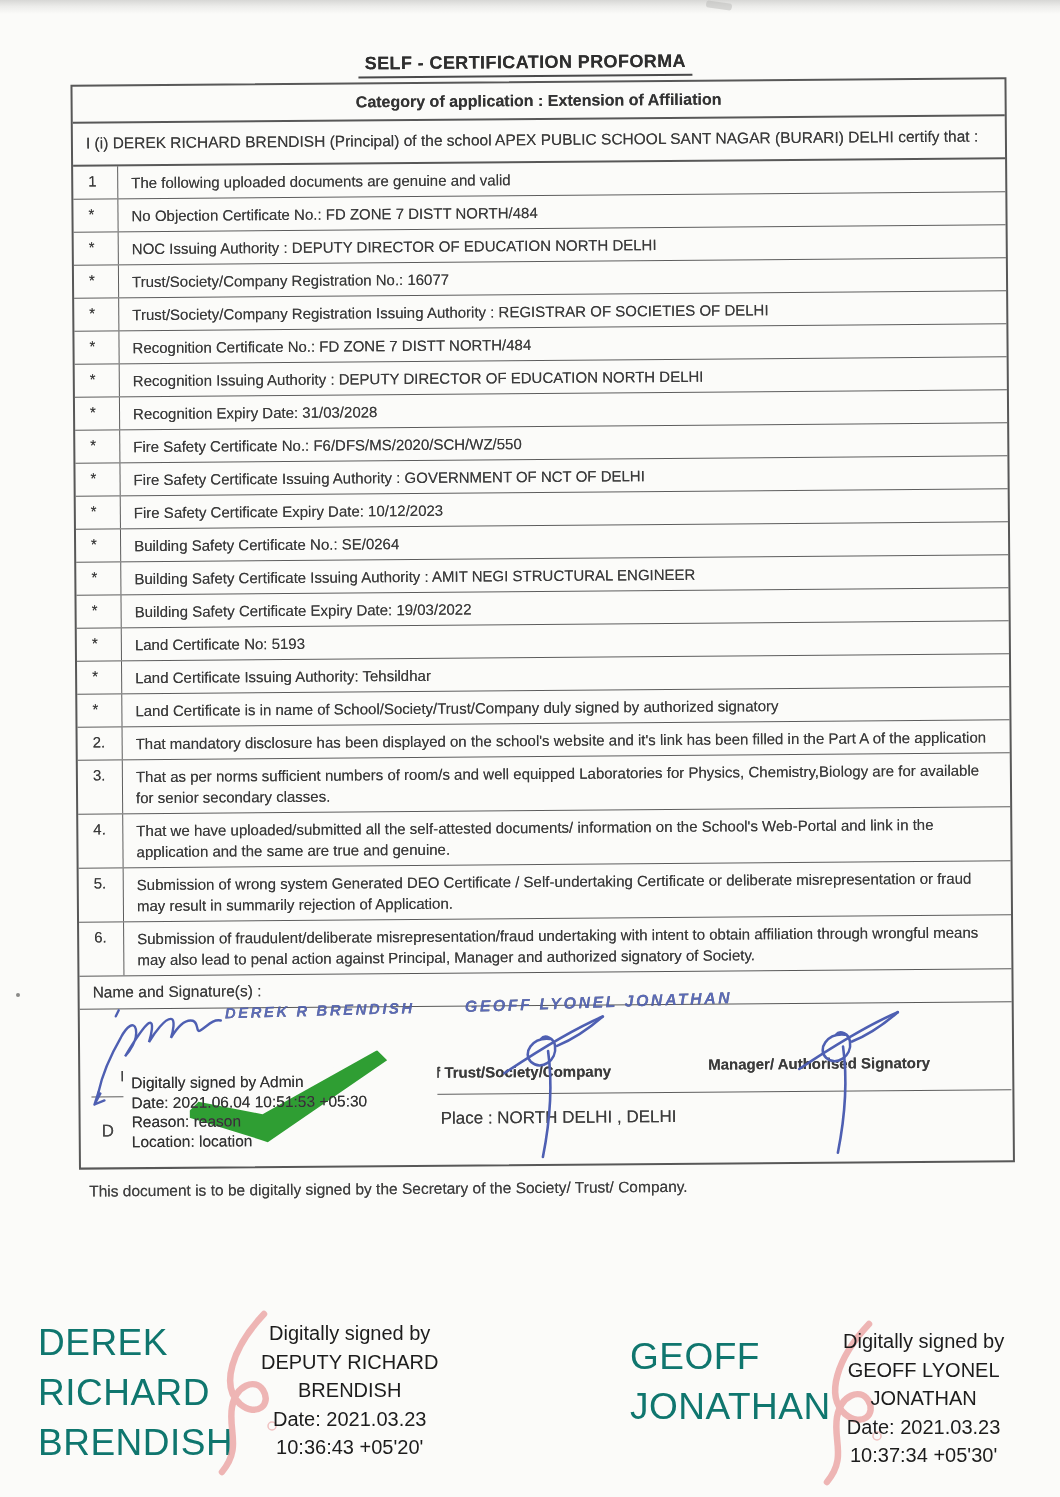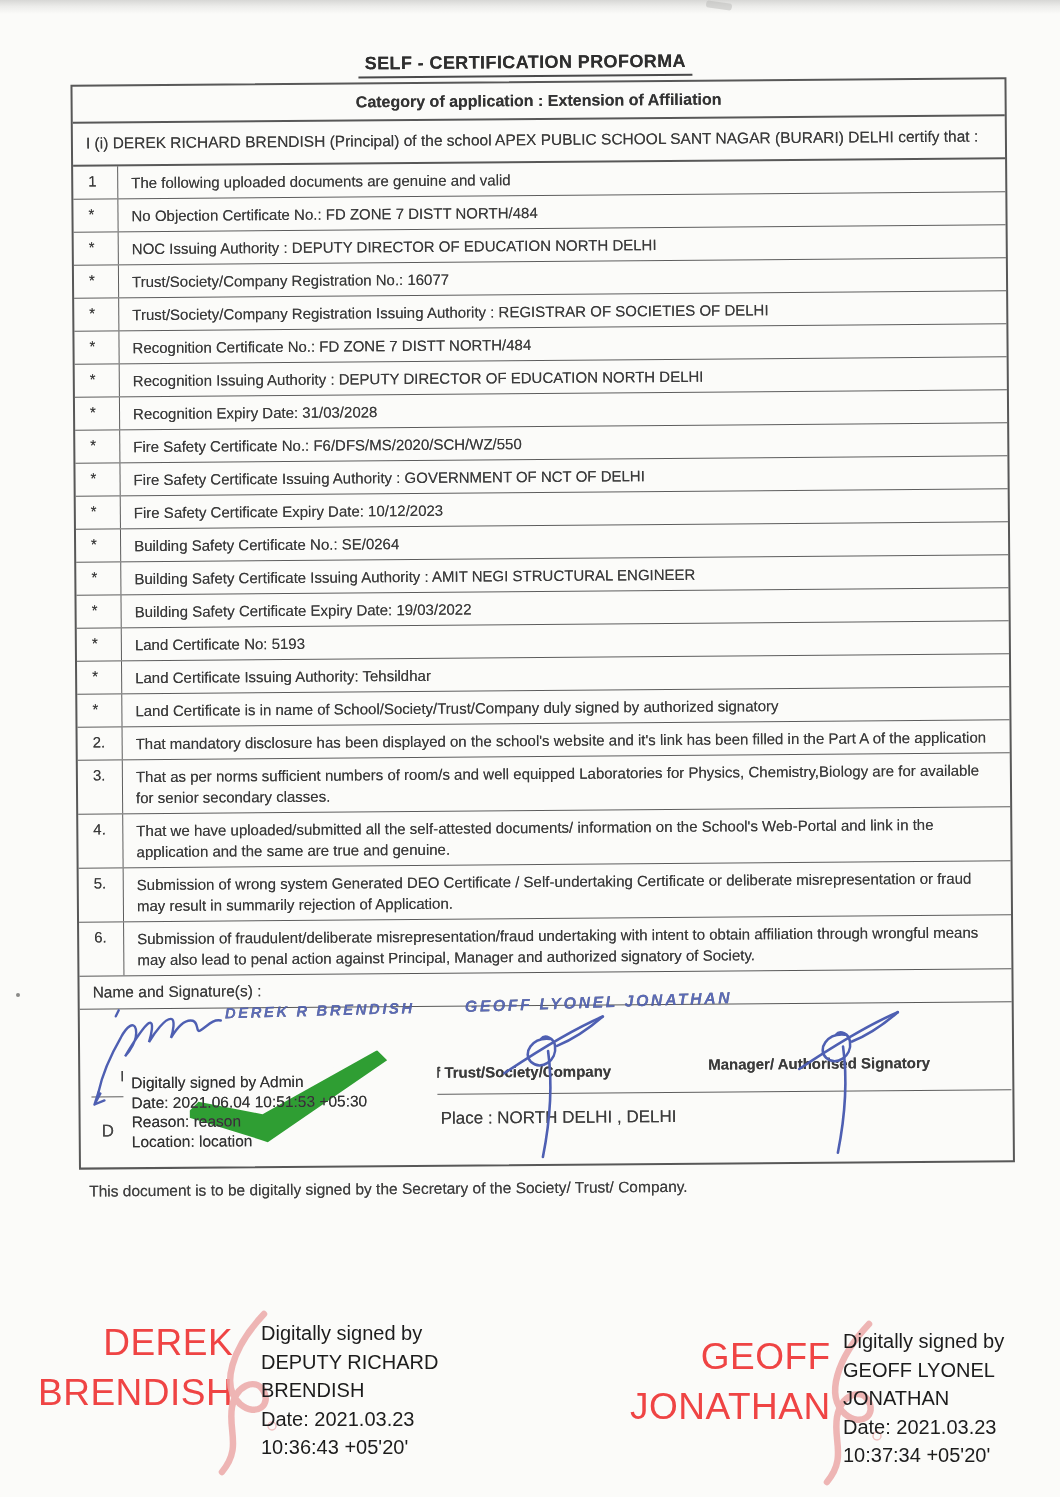--- a/index.html
+++ b/index.html
@@ -78,24 +78,24 @@
   }
   .stamp-check-svg { position:absolute; left:66px; top:-17px; width:200px; height:92px; }
   .stamp-text { position:absolute; left:8px; top:4px; font-size:15.5px; line-height:19.5px; color:#323232; white-space:nowrap; }
   .stamp-stray-i { position:absolute; left:-3px; top:-2px; font-size:15px; color:#444; }
   .stamp-stray-d { position:absolute; z-index:3; left:21px; top:112px; font-size:17px; color:#474747; }
   .sig-ink-svg { position:absolute; z-index:5; left:0; top:-45px; width:933px; height:210px; }
 
   .footer-note { margin:13px 0 0 85px; font-size:15.5px; color:#3f3f3f; text-shadow:0 0 .3px #666; }
 
   
-  .dsig-name { position:absolute; font-size:37px; line-height:50px; color:#ef4444; letter-spacing:.5px;text-align:right; }
+  .dsig-name { position:absolute; font-size:37px; line-height:50px; color:#0f766e; letter-spacing:.5px; }
   .dsig-name.left  { left:38px;  top:1318px; }
   .dsig-name.right { left:630px; top:1332px; }
-  .dsig-info { position:absolute; font-size:20px; line-height:28.5px; color:#1c1c1c; }
+  .dsig-info { position:absolute; font-size:20px; line-height:28.5px; color:#1c1c1c;text-align:center; }
   .dsig-info.left  { left:261px; top:1319px; }
   .dsig-info.right { left:843px; top:1327px; }
   .quill-svg { position:absolute; width:95px; height:170px; }
   .quill-svg.left  { left:200px; top:1308px; }
   .quill-svg.right { left:805px; top:1318px; }
 </style>
 </head>
 <body>
 
 <div class="scan-edge-top"></div>
@@ -250,20 +250,21 @@
         <use href="#flourish" transform="translate(713,46)"></use>
       </svg>
     </div>
   </div>
 
   <p class="footer-note">This document is to be digitally signed by the Secretary of the Society/ Trust/ Company.</p>
 </div>
 
 <div class="dsig-name left">
   <div>DEREK</div>
+  <div>RICHARD</div>
   <div>BRENDISH</div>
 </div>
 <svg class="quill-svg left" viewBox="0 0 95 170">
   <path d="M64 6 C32 40 20 78 40 96 C57 110 72 96 63 82 C55 70 36 77 32 99 C28 123 42 140 22 164" stroke="#eba8a8" stroke-width="6.5" fill="none" stroke-linecap="round" opacity="0.85"></path>
   <circle cx="72" cy="118" r="4" stroke="#eba8a8" stroke-width="1.5" fill="none" opacity="0.7"></circle>
 </svg>
 <div class="dsig-info left">
   <div>Digitally signed by</div>
   <div>DEPUTY RICHARD</div>
   <div>BRENDISH</div>
@@ -277,14 +278,14 @@
 </div>
 <svg class="quill-svg right" viewBox="0 0 95 170">
   <path d="M64 6 C32 40 20 78 40 96 C57 110 72 96 63 82 C55 70 36 77 32 99 C28 123 42 140 22 164" stroke="#eba8a8" stroke-width="6.5" fill="none" stroke-linecap="round" opacity="0.85"></path>
   <circle cx="72" cy="118" r="4" stroke="#eba8a8" stroke-width="1.5" fill="none" opacity="0.7"></circle>
 </svg>
 <div class="dsig-info right">
   <div>Digitally signed by</div>
   <div>GEOFF LYONEL</div>
   <div>JONATHAN</div>
   <div>Date: 2021.03.23</div>
-  <div>10:37:34 +05'20'</div>
+  <div>10:37:34 +05'30'</div>
 </div>
 
 </body></html>

